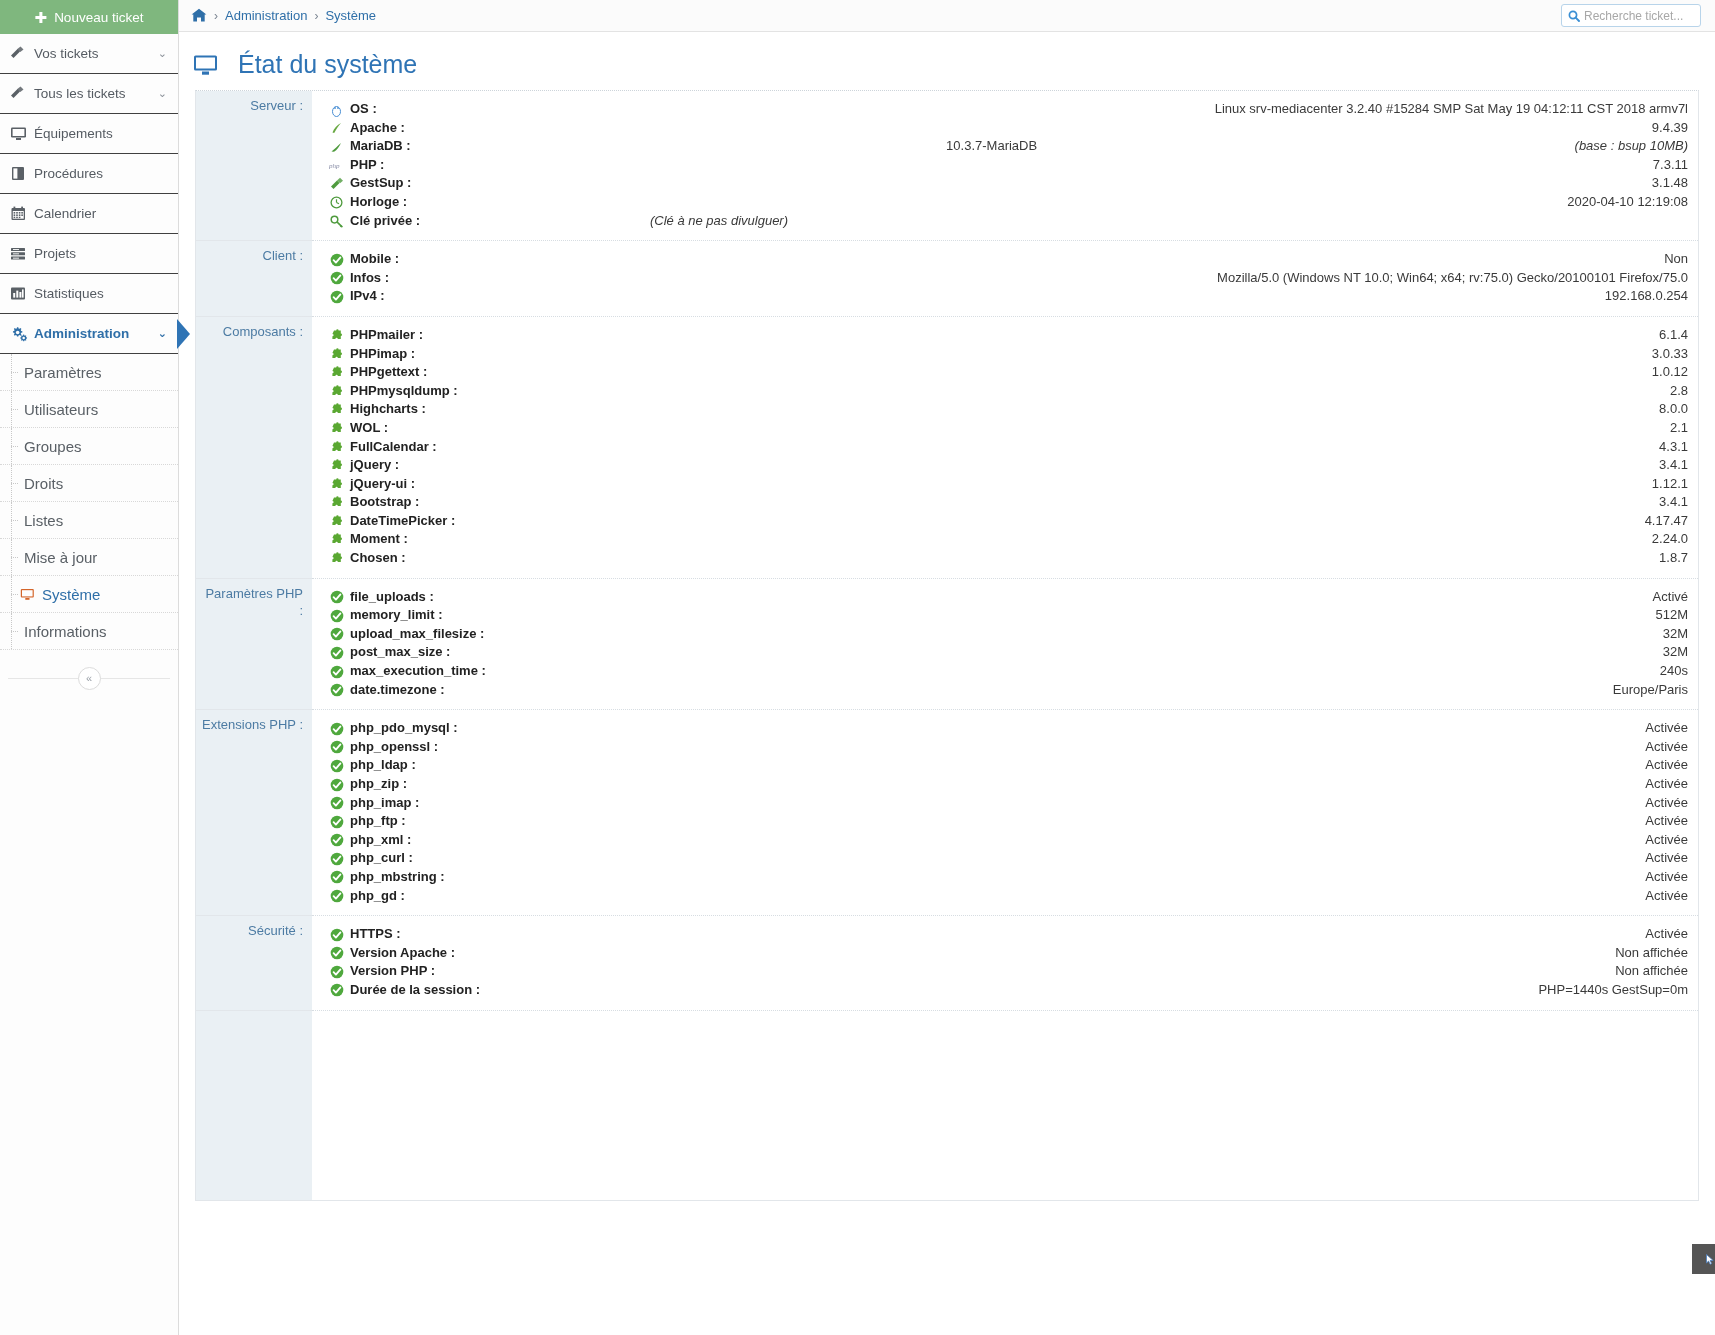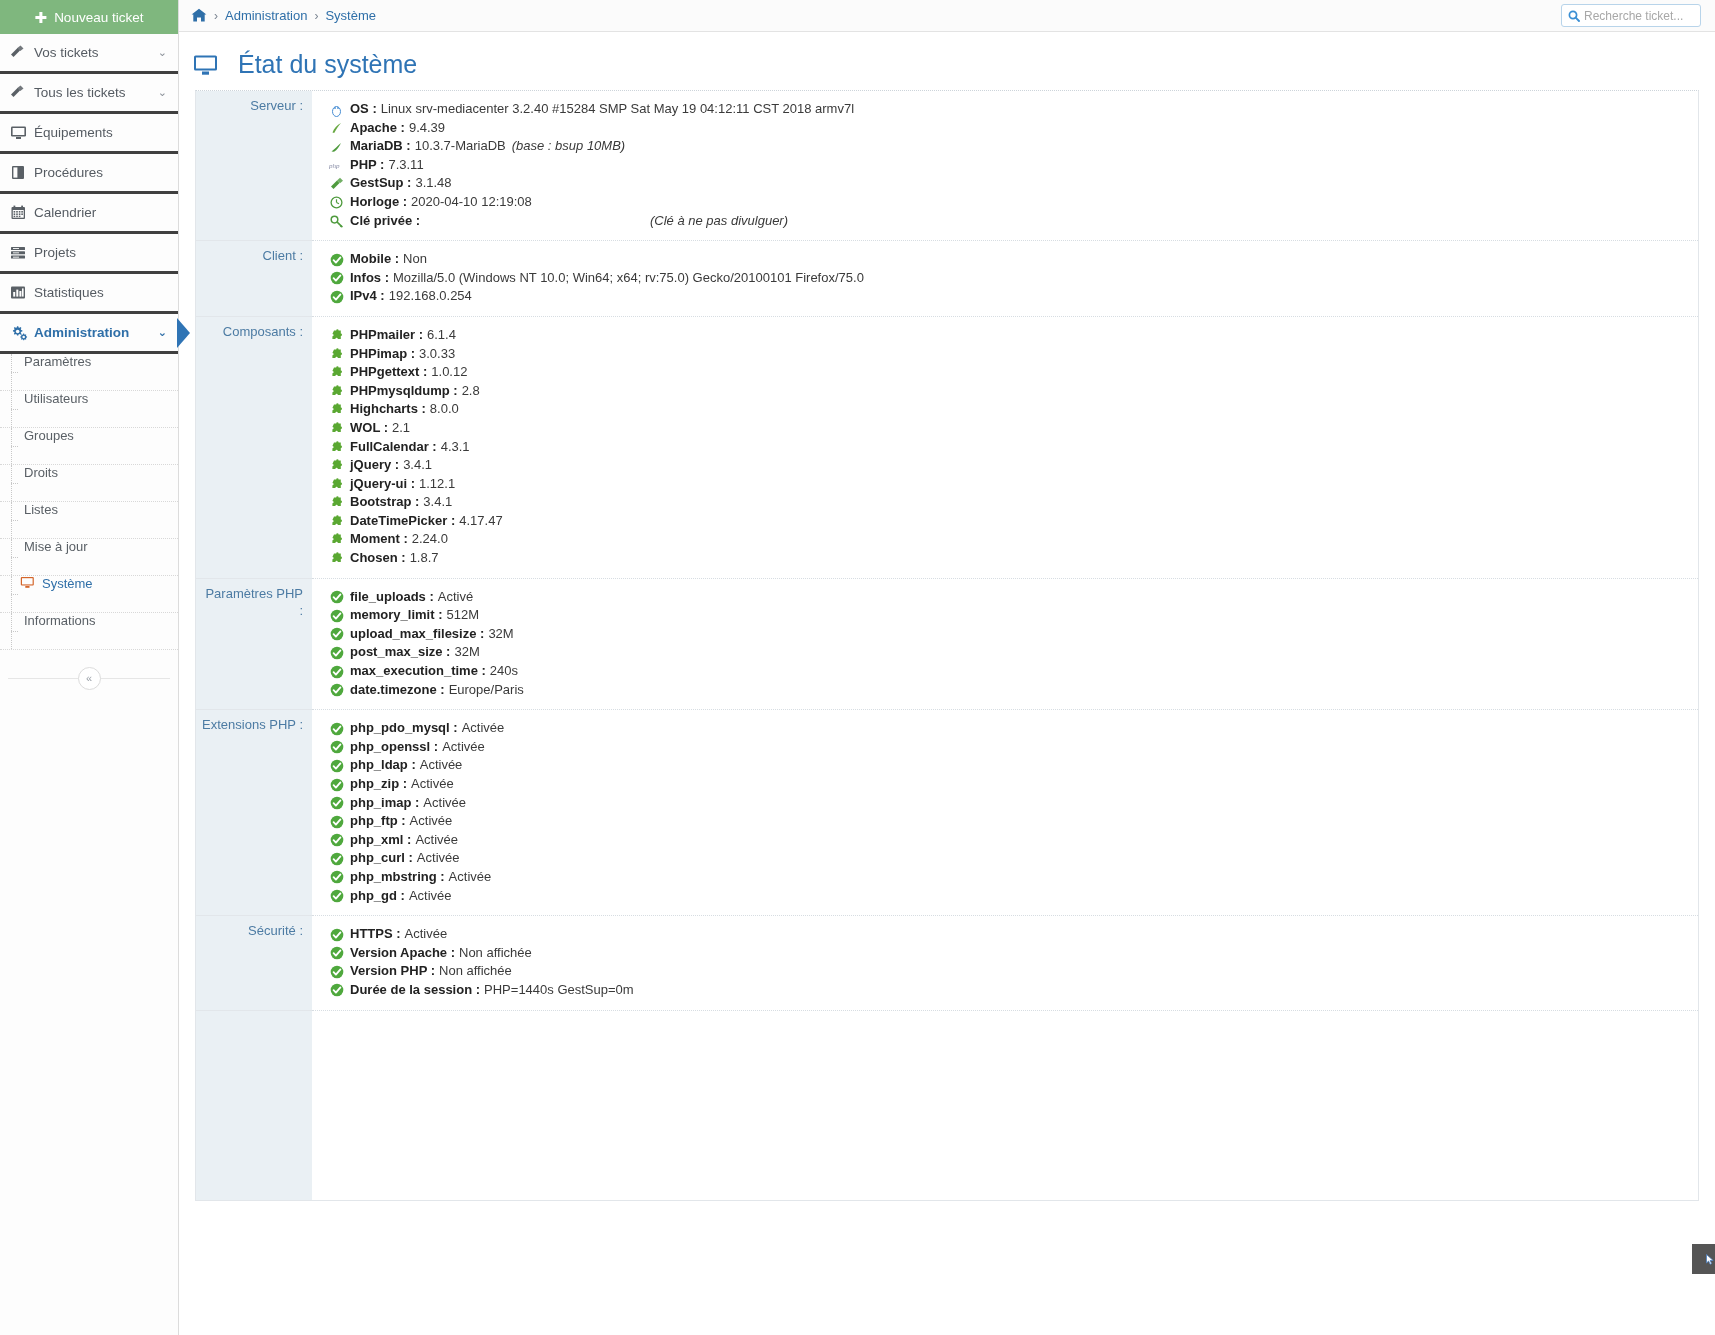--- a/index.html
+++ b/index.html
@@ -34,21 +34,21 @@
     cursor: pointer;
     user-select: none;
   }
   .new-ticket-btn .plus {
     font-size: 15px; font-weight: bold; line-height: 1;
   }
   .nav-item {
     height: 40px;
     display: flex; align-items: center;
     padding: 0 11px 0 10px;
-    border-bottom: 3px solid #404040;
+    border-bottom: 1px solid #404040;
     color: #555b62;
     font-size: 13.5px;
     cursor: pointer;
     position: relative;
     background: #fdfdfd;
   }
   .nav-item .nav-ico {
     width: 24px; min-width: 24px;
     display: flex; align-items: center; justify-content: flex-start;
     color: #5a6066;
@@ -67,25 +67,25 @@
     right: -12px; top: 50%; transform: translateY(-50%);
     width: 0; height: 0;
     border-top: 15px solid transparent;
     border-bottom: 15px solid transparent;
     border-left: 13px solid #2f74b5;
     z-index: 5;
   }
   .subnav { background: #fdfdfd; }
   .sub-item {
     height: 37px;
-    display: flex; align-items: flex-start;
+    display: flex; align-items: center;
     padding-left: 24px;
     border-bottom: 1px dotted #d8d8d8;
     color: #5a6066;
-    font-size: 13px;
+    font-size: 15px;
     cursor: pointer;
     position: relative;
   }
   .sub-item::before {
     content: "";
     position: absolute;
     left: 11px; top: 0; bottom: 0;
     border-left: 1px dotted #c8c8c8;
   }
   .sub-item .dash {
@@ -199,20 +199,21 @@
     position: relative;
   }
   tr:last-child td.label-cell { border-bottom: none; }
   tr:last-child td.value-cell { border-bottom: none; }
   .kv-line {
     display: flex; align-items: baseline;
     line-height: 18.6px;
     font-size: 13px;
     position: relative;
     white-space: nowrap;
+    justify-content: space-between;
   }
   .kv-ico {
     position: absolute;
     left: -21px; top: 2px;
     width: 15px; height: 15px;
     display: flex; align-items: center; justify-content: center;
   }
   .kv-key { font-weight: bold; color: #222222; }
   .kv-val { color: #3a3a3a; margin-left: 4px; }
   .kv-extra { color: #3a3a3a; font-style: italic; margin-left: 6px; }

